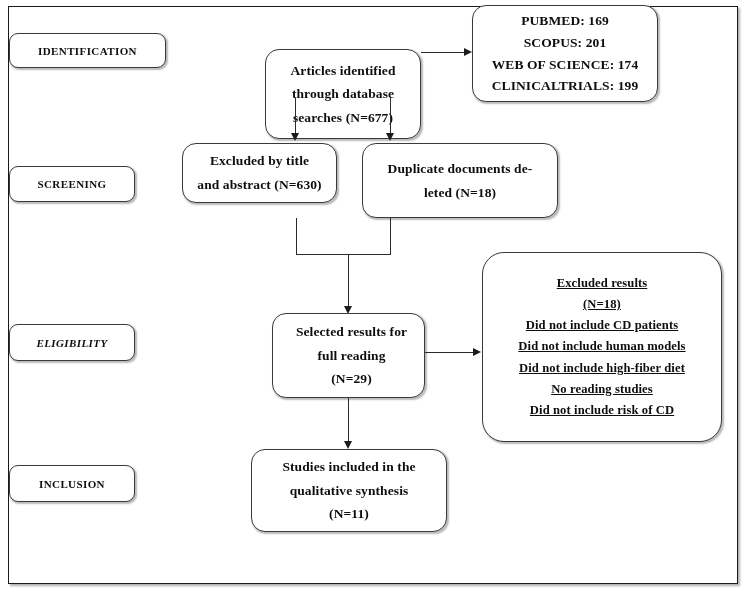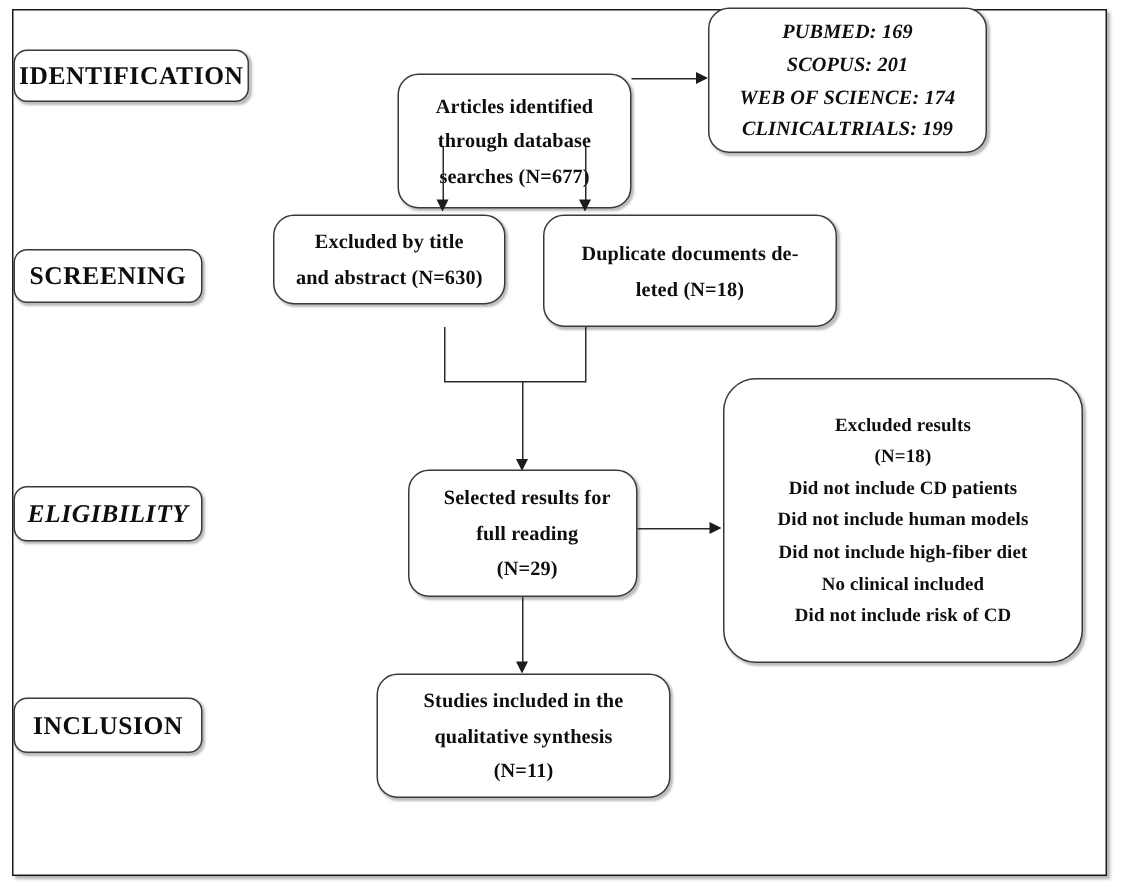--- a/index.html
+++ b/index.html
@@ -47,31 +47,30 @@
     letter-spacing: 0.1px;
     box-shadow: 1.5px 1.5px 1.5px rgba(120,120,120,0.5);
     padding: 2px 6px;
   }
   .node .line {
     display: block;
     white-space: nowrap;
   }
   
   .stage {
-    font-size: 17px;
+    font-size: 11px;
     letter-spacing: 0.4px;
     border-radius: 9px;
   }
   .content {
     font-size: 13.5px;
     line-height: 1.75;
   }
   .content.compact {
     line-height: 1.62;
-    font-style: italic;
   }
   .content.small {
     font-size: 12.6px;
     line-height: 1.68;
   }
   
   .conn {
     position: absolute;
     background: #2b2b2b;
   }
@@ -153,27 +152,27 @@
   <div class="conn hline" style="left:296px; top:254px; width:95px;"></div>
   <div class="conn vline" style="left:348px; top:254px; width:1px; height:54px;"></div>
   <div class="arrow-down" style="left:344px; top:306px;"></div>
 
   <div class="node content" style="left:272px; top:313px; width:153px; height:85px;padding-left:12px;">
     <span class="line">Selected results for</span>
     <span class="line">full reading</span>
     <span class="line">(N=29)</span>
   </div>
 
-  <div class="node content small" style="left:482px; top:252px; width:240px; height:190px; border-radius:22px;">
+  <div class="node content small" style="left:482px; top:252px; width:240px; height:190px; border-radius:22px;text-decoration:underline;">
     <span class="line">Excluded results</span>
     <span class="line">(N=18)</span>
     <span class="line">Did not include CD patients</span>
     <span class="line">Did not include human models</span>
     <span class="line">Did not include high-fiber diet</span>
-    <span class="line">No clinical included</span>
+    <span class="line">No reading studies</span>
     <span class="line">Did not include risk of CD</span>
   </div>
 
   <div class="conn hline" style="left:425px; top:352px; width:49px;"></div>
   <div class="arrow-right" style="left:473px; top:348px;"></div>
 
   <div class="conn vline" style="left:348px; top:398px; width:1px; height:44px;"></div>
   <div class="arrow-down" style="left:344px; top:441px;"></div>
 
   <div class="node content" style="left:251px; top:449px; width:196px; height:83px;">

